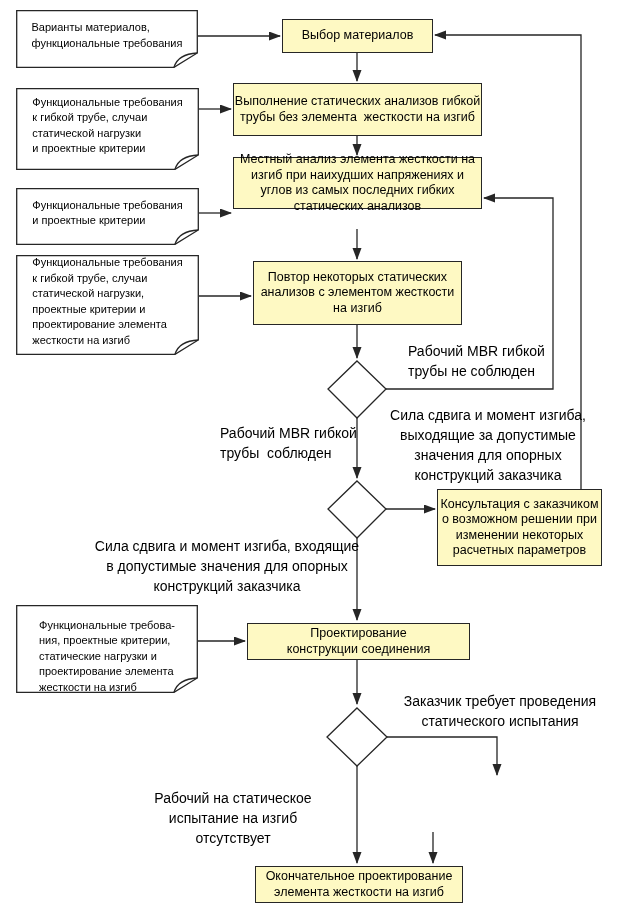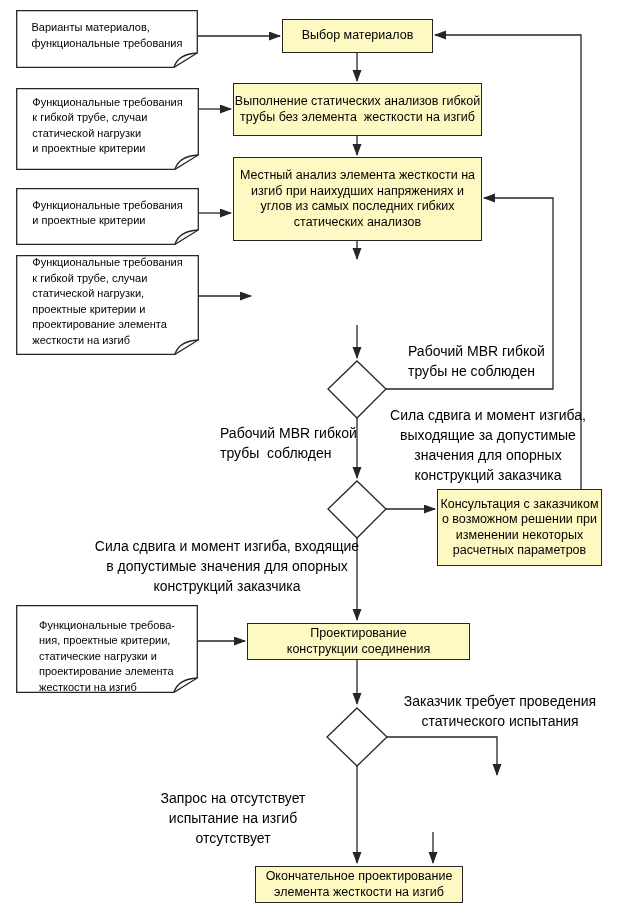--- a/index.html
+++ b/index.html
@@ -113,24 +113,27 @@
     <div class="doc-text">Функциональные требова-
 ния, проектные критерии,
 статические нагрузки и
 проектирование элемента
 жесткости на изгиб</div>
   </div>
 
   <div class="box" style="left:282px;top:19px;width:151px;height:34px">Выбор материалов</div>
   <div class="box" style="left:233px;top:83px;width:249px;height:53px">Выполнение статических анализов гибкой
 трубы без элемента  жесткости на изгиб</div>
-  <div class="box" style="left:233px;top:157px;width:249px;height:84px">Местный анализ элемента жесткости на
+  <div class="box" style="left:233px;top:157px;width:249px;height:52px">Местный анализ элемента жесткости на
 изгиб при наихудших напряжениях и
 углов из самых последних гибких
 статических анализов</div>
+  <div class="box" style="left:253px;top:261px;width:209px;height:64px">Повтор некоторых статических
+анализов с элементом жесткости
+на изгиб</div>
   <div class="box" style="left:437px;top:489px;width:165px;height:77px">Консультация с заказчиком
 о возможном решении при
 изменении некоторых
 расчетных параметров</div>
   <div class="box" style="left:247px;top:623px;width:223px;height:37px">Проектирование
 конструкции соединения</div>
   <div class="box" style="left:255px;top:866px;width:208px;height:37px">Окончательное проектирование
 элемента жесткости на изгиб</div>
 
   <div class="lbl" style="left:408px;top:341px">Рабочий MBR гибкой
@@ -139,17 +142,17 @@
 трубы  соблюден</div>
   <div class="lbl center" style="left:488px;top:405px">Сила сдвига и момент изгиба,
 выходящие за допустимые
 значения для опорных
 конструкций заказчика</div>
   <div class="lbl center" style="left:227px;top:536px">Сила сдвига и момент изгиба, входящие
 в допустимые значения для опорных
 конструкций заказчика</div>
   <div class="lbl center" style="left:500px;top:691px">Заказчик требует проведения
 статического испытания</div>
-  <div class="lbl center" style="left:233px;top:788px">Запрос на отсутствует
+  <div class="lbl center" style="left:233px;top:788px">Рабочий на статическое
 испытание на изгиб
 отсутствует</div>
 
 </div>
 
 </body></html>

